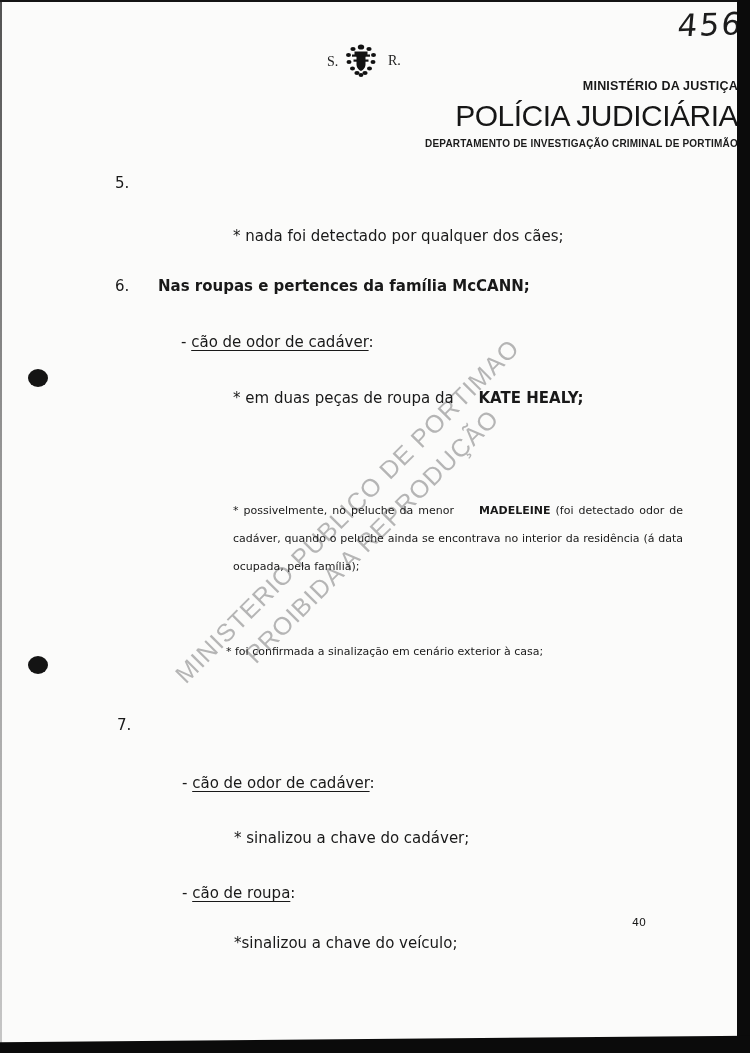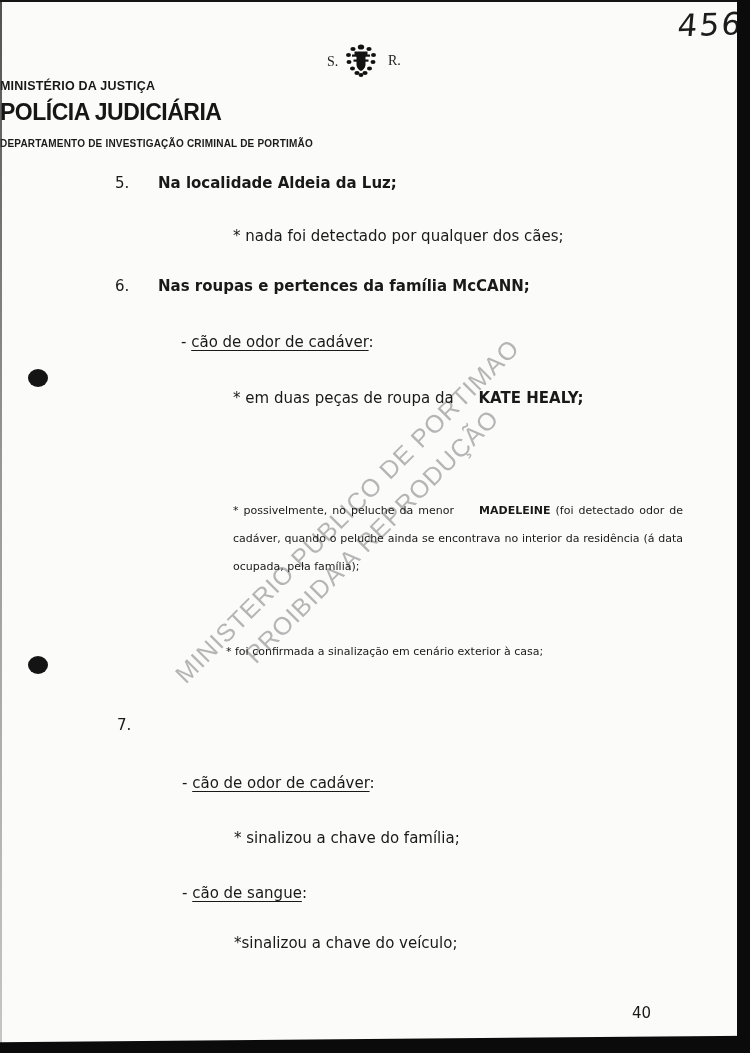--- a/index.html
+++ b/index.html
@@ -18,27 +18,27 @@
   .hole { position:absolute; left:28px; width:20px; height:18px; background:#141414; border-radius:50%; z-index:4; }
   .hole-1 { top:369px; } .hole-2 { top:656px; }
 
   .handwritten {
     position:absolute; left:678px; top:6px; z-index:3;
     font-size:31px; letter-spacing:2px; color:#1c1c1c;
     transform:skewX(-7deg) rotate(-2deg);
   }
 
   
-  .hdr { position:absolute; left:0; width:738px; text-align:left; z-index:2; }
+  .hdr { position:absolute; left:0; width:738px; text-align:right; z-index:2; }
   .sr-initial { position:absolute; z-index:2; font-family:"Liberation Serif", serif; font-size:14px; color:#1f1f1f; }
   .sr-left  { left:327px; top:54px; }
   .sr-right { left:388px; top:53px; }
   .emblem { position:absolute; left:344px; top:42px; z-index:2; }
   .ministry   { top:79px;  font-family:"Liberation Sans", sans-serif; font-weight:bold; font-size:12.5px; letter-spacing:.2px; color:#181818; }
-  .police     { top:99px;  font-family:"Liberation Sans", sans-serif; font-weight:700; font-size:23px; letter-spacing:-0.5px; color:#161616; }
+  .police     { top:99px;  font-family:"Liberation Sans", sans-serif; font-weight:400; font-size:30px; letter-spacing:-0.5px; color:#161616; }
   .department { top:138px; font-family:"Liberation Sans", sans-serif; font-weight:bold; font-size:10px; letter-spacing:.2px; color:#1b1b1b; }
 
   
   .wm {
     position:absolute; z-index:1; white-space:nowrap;
     font-family:"Liberation Sans", sans-serif; font-size:25px; letter-spacing:1px;
     color:#b5b5b5; transform-origin:0 100%; transform:rotate(-45deg);
   }
   .wm1 { left:190px; top:660px; }
   .wm2 { left:260px; top:640px; }
@@ -47,21 +47,21 @@
   .bodytxt { font-size:15px; z-index:2; }
   .secnum  { font-size:15px; }
   .sectitle{ font-size:15px; font-weight:bold; }
   .doglabel{ font-size:15px; }
   .doglabel .ul { text-decoration:underline; text-underline-offset:3px; }
   .para {
     position:absolute; width:450px; text-align:justify;
     font-size:11px; line-height:28px; z-index:2; white-space:normal;
   }
   b { font-weight:bold;margin-left:20px; }
-  .pageno { left:632px; top:1004px; font-size:15px; z-index:2; }
+  .pageno { left:632px; top:916px; font-size:11px; z-index:2; }
 </style>
 </head>
 <body>
 
 <div class="page">
 
   <div class="edge-top"></div>
   <div class="edge-left"></div>
   <div class="edge-right"></div>
   <div class="edge-bottom"></div>
@@ -93,40 +93,39 @@
   <span class="sr-initial sr-right">R.</span>
 
   <div class="hdr ministry">MINISTÉRIO DA JUSTIÇA</div>
   <div class="hdr police">POLÍCIA JUDICIÁRIA</div>
   <div class="hdr department">DEPARTAMENTO DE INVESTIGAÇÃO CRIMINAL DE PORTIMÃO</div>
 
   <div class="wm wm1">MINISTERIO PUBLICO DE PORTIMAO</div>
   <div class="wm wm2">PROIBIDA A REPRODUÇÃO</div>
 
   <span class="abs secnum" style="left:115px; top:174px;">5.</span>
-  <span class="abs sectitle" style="left:158px; top:174px;">Na localidade Aldeia da Luz;</span>
   <span class="abs bodytxt" style="left:233px; top:227px;">* nada foi detectado por qualquer dos cães;</span>
 
   <span class="abs secnum" style="left:115px; top:277px;">6.</span>
   <span class="abs sectitle" style="left:158px; top:277px;">Nas roupas e pertences da família McCANN;</span>
 
   <span class="abs doglabel" style="left:181px; top:333px;"><span>- </span><span class="ul">cão de odor de cadáver</span><span>:</span></span>
 
   <span class="abs bodytxt" style="left:233px; top:389px;"><span>* em duas peças de roupa da </span><b>KATE HEALY;</b></span>
 
 
   <div class="para" style="left:233px; top:497px;"><span>* possivelmente, no peluche da menor </span><b>MADELEINE</b><span> (foi detectado odor de cadáver, quando o peluche ainda se encontrava no interior da residência (á data ocupada, pela família);</span></div>
 
   <div class="para" style="left:226px; top:637px; line-height:29px;">* foi confirmada a sinalização em cenário exterior à casa;</div>
 
   <span class="abs secnum" style="left:117px; top:716px;">7.</span>
 
   <span class="abs doglabel" style="left:182px; top:774px;"><span>- </span><span class="ul">cão de odor de cadáver</span><span>:</span></span>
 
-  <span class="abs bodytxt" style="left:234px; top:829px;">* sinalizou a chave do família;</span>
+  <span class="abs bodytxt" style="left:234px; top:829px;">* sinalizou a chave do cadáver;</span>
 
-  <span class="abs doglabel" style="left:182px; top:884px;"><span>- </span><span class="ul">cão de sangue</span><span>:</span></span>
+  <span class="abs doglabel" style="left:182px; top:884px;"><span>- </span><span class="ul">cão de roupa</span><span>:</span></span>
 
   <span class="abs bodytxt" style="left:234px; top:934px;">*sinalizou a chave do veículo;</span>
 
   <span class="abs pageno">40</span>
 
 </div>
 
 </body></html>

